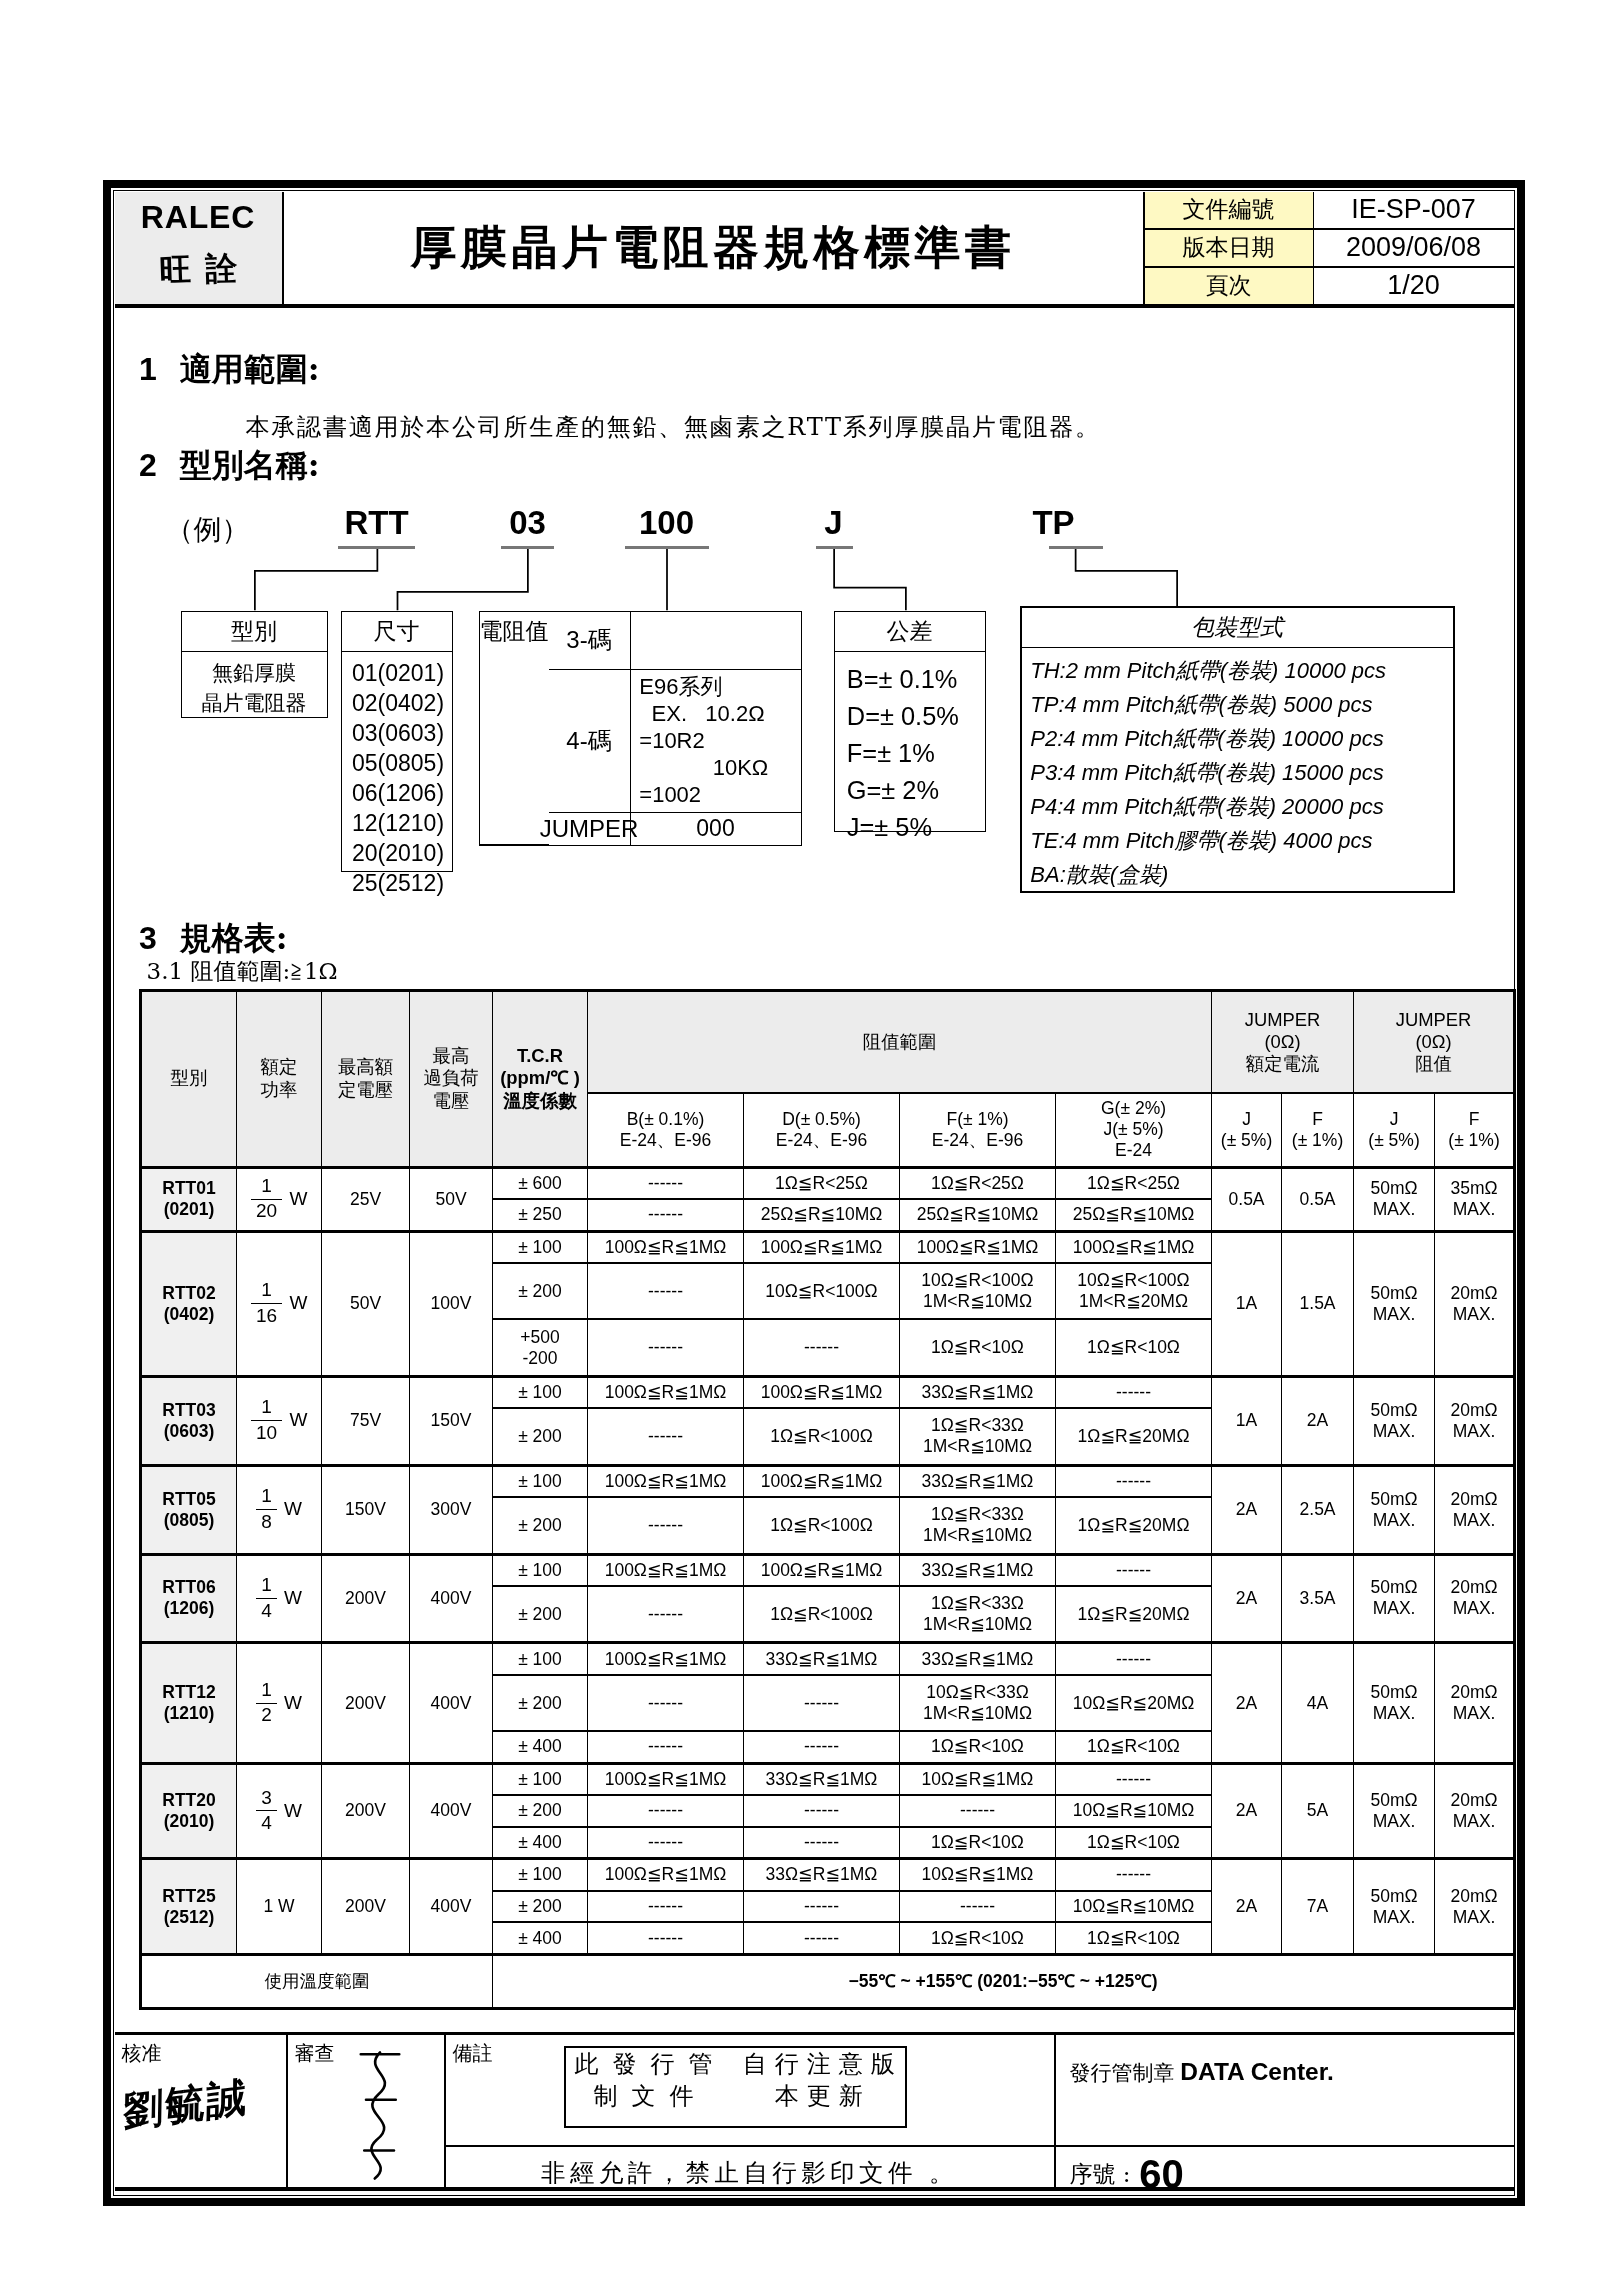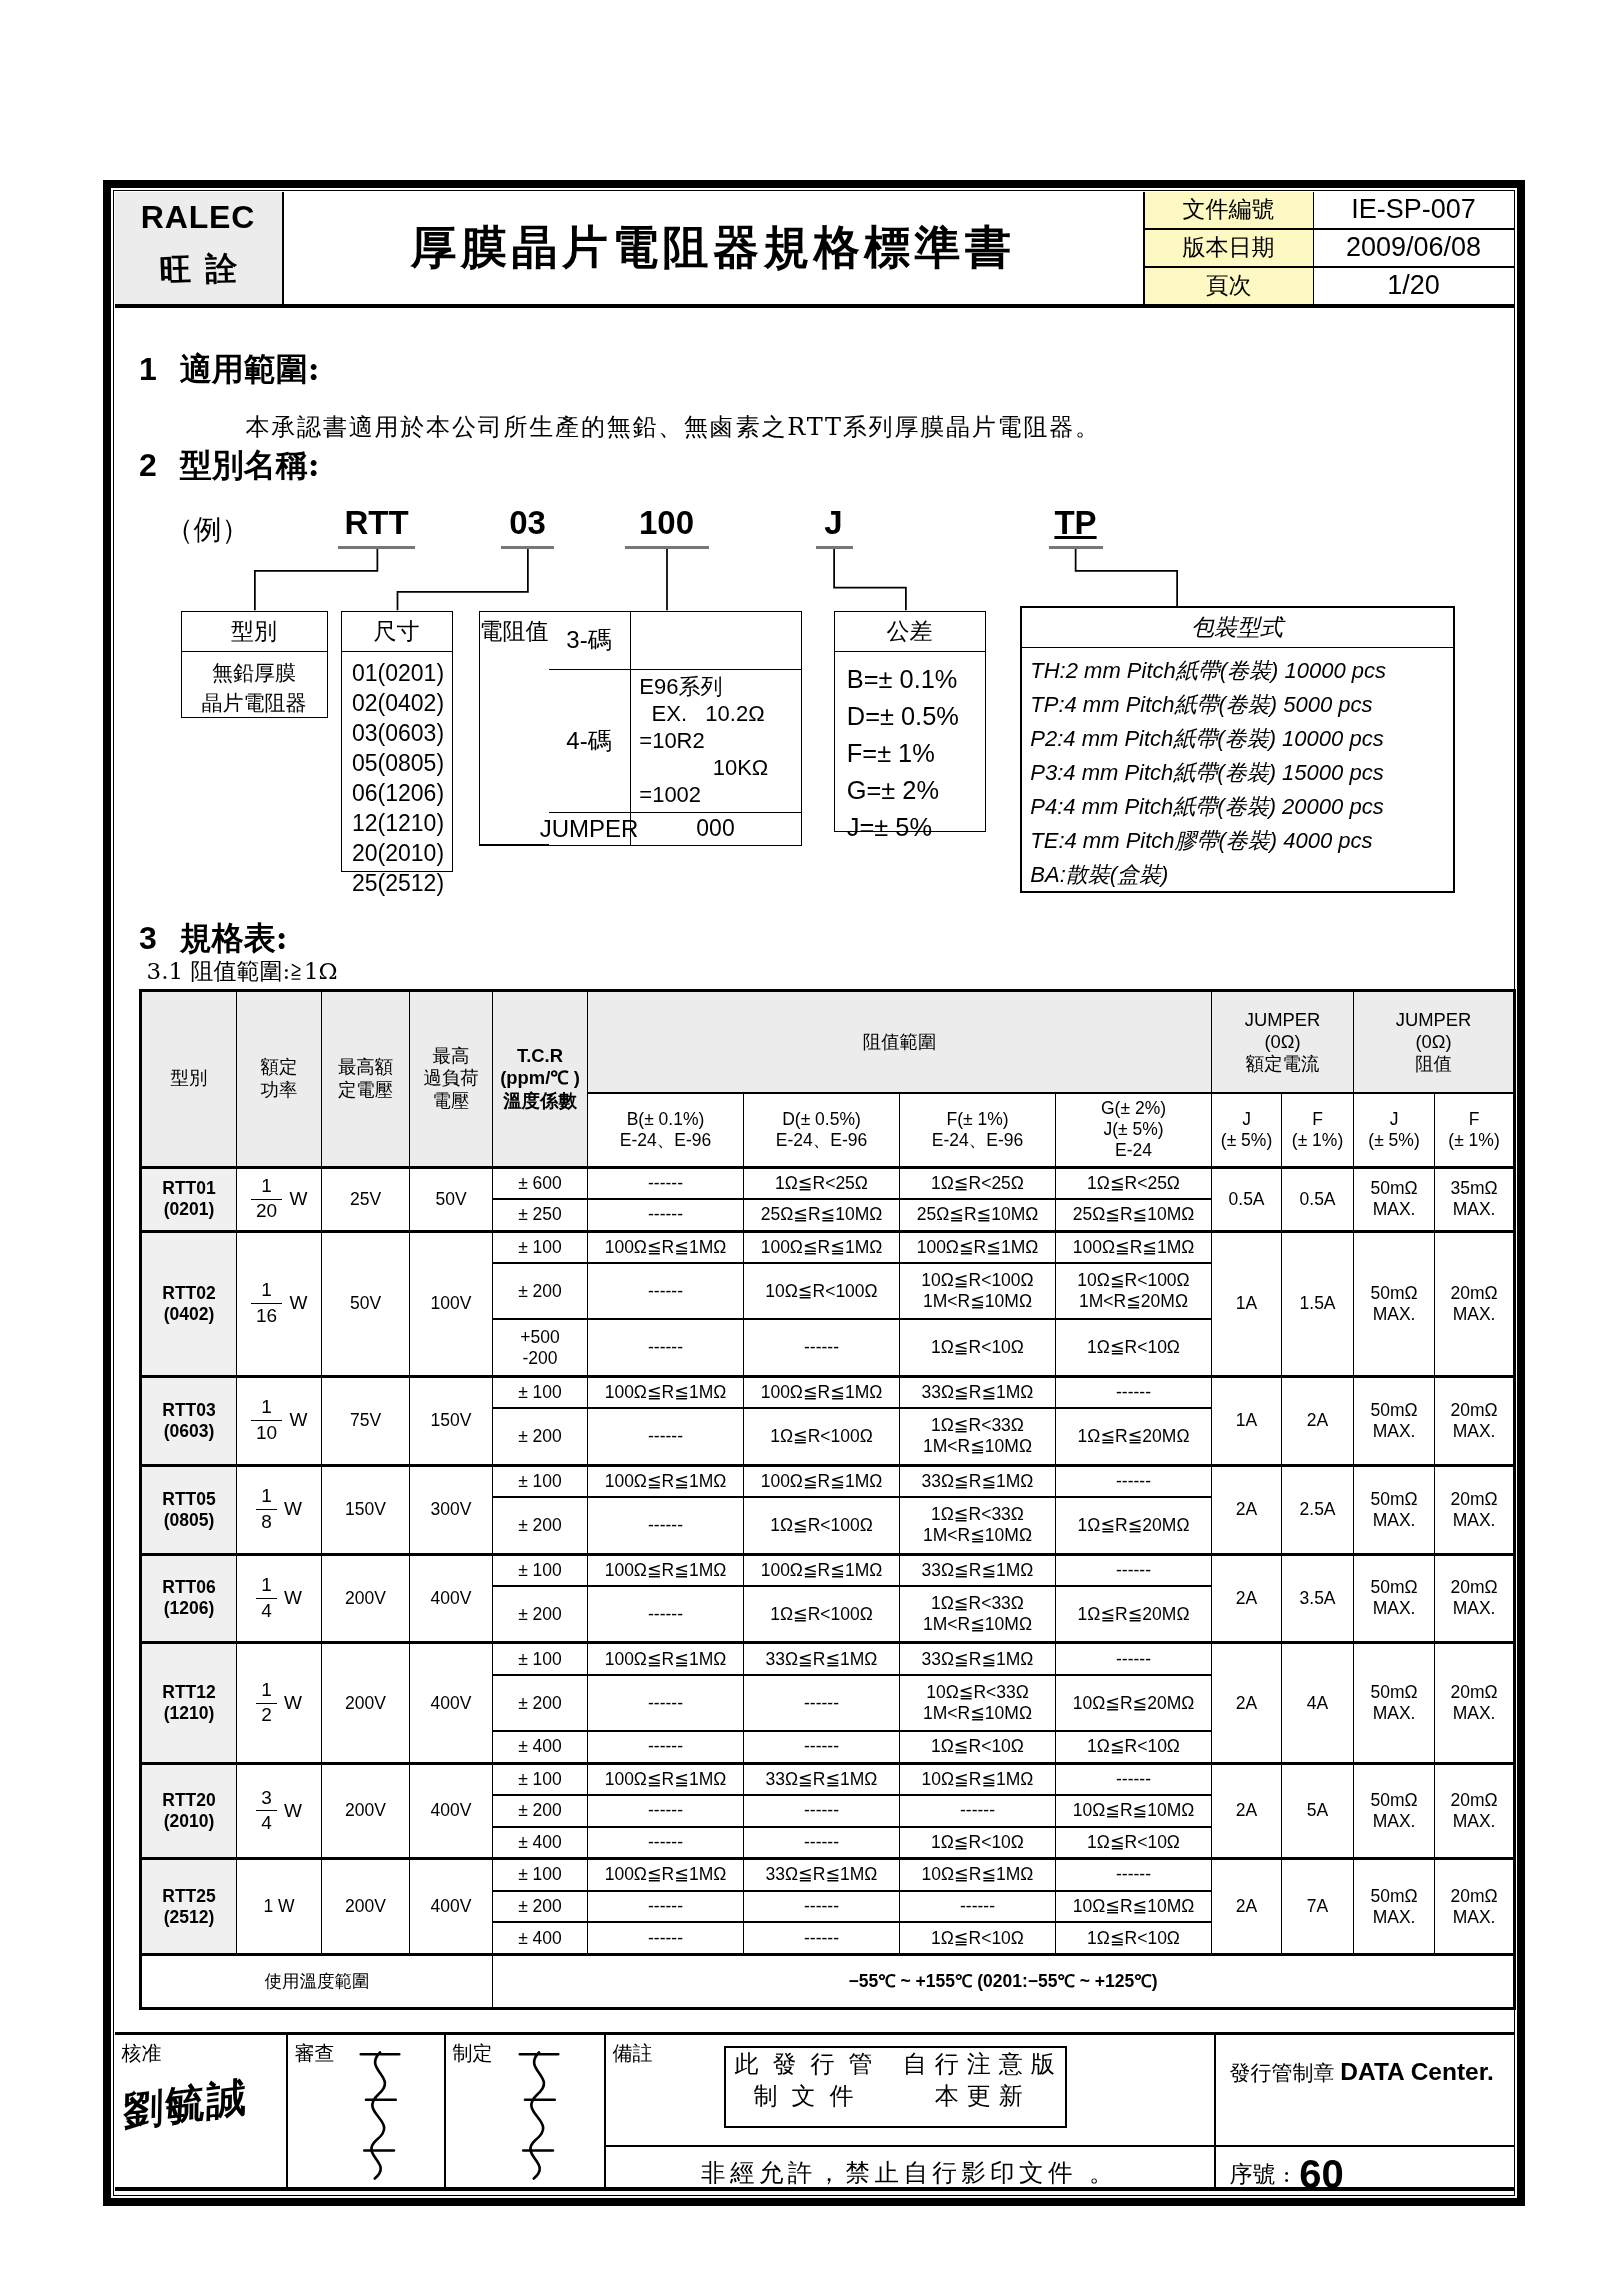--- a/index.html
+++ b/index.html
@@ -115,21 +115,21 @@
   <div class="s1-body hand">本承認書適用於本公司所生產的無鉛、無鹵素之RTT系列厚膜晶片電阻器。</div>
 
   <div class="sec-h" style="left:24.5px;top:252px;">
     <span class="no">2</span><span class="hand">型別名稱:</span>
   </div>
   <div class="example hand">（例）</div>
   <div class="code" style="left:262px;">RTT</div>
   <div class="code" style="left:413px;">03</div>
   <div class="code" style="left:552px;">100</div>
   <div class="code" style="left:719px;">J</div>
-  <div class="code" style="left:961px;text-decoration:underline;">TP</div>
+  <div class="code" style="left:939px;">TP</div>
   <div class="ul" style="left:223px;width:77px;"></div>
   <div class="ul" style="left:386px;width:53px;"></div>
   <div class="ul" style="left:510px;width:84px;"></div>
   <div class="ul" style="left:701px;width:37px;"></div>
   <div class="ul" style="left:934px;width:54px;"></div>
 
   <svg class="conn" width="1139" height="70" viewBox="0 0 1300 80">
     <polyline points="299,0 299,25 159,25 159,70" fill="none" stroke="#000" stroke-width="2"></polyline>
     <polyline points="471,0 471,49 322,49 322,70" fill="none" stroke="#000" stroke-width="2"></polyline>
     <polyline points="630,0 630,70" fill="none" stroke="#000" stroke-width="2"></polyline>
@@ -503,26 +503,20 @@
     <div class="f-col" style="width:173px;">
       <div class="f-lbl hand">核准</div>
       <div class="sig-name">劉毓誠</div>
     </div>
     <div class="f-col" style="width:158px;">
       <div class="f-lbl hand">審查</div>
       <svg class="sig-svg" width="70" height="137" viewBox="0 0 80 156">
         <path d="M18,8 H62 M40,6 C20,26 62,34 38,54 C14,76 64,84 36,106 C16,124 56,132 34,150 M24,60 H58 M22,118 H56" fill="none" stroke="#000" stroke-width="3" stroke-linecap="round"></path>
       </svg>
     </div>
-    <div class="f-col" style="width:160px;">
-      <div class="f-lbl hand">制定</div>
-      <svg class="sig-svg" width="70" height="137" viewBox="0 0 80 156">
-        <path d="M18,8 H62 M40,6 C20,26 62,34 38,54 C14,76 64,84 36,106 C16,124 56,132 34,150 M24,60 H58 M22,118 H56" fill="none" stroke="#000" stroke-width="3" stroke-linecap="round"></path>
-      </svg>
-    </div>
     <div class="f-col" style="width:610px;">
       <div class="f-lbl hand">備註</div>
       <div class="notice-box">
         <div class="notice-l1 hand">此發行管制文件</div>
         <div class="notice-l2 hand">自行注意版本更新</div>
       </div>
       <div class="f-div"></div>
       <div class="prohibit hand">非經允許，禁止自行影印文件 。</div>
     </div>
     <div class="f-col" style="flex:1;">

